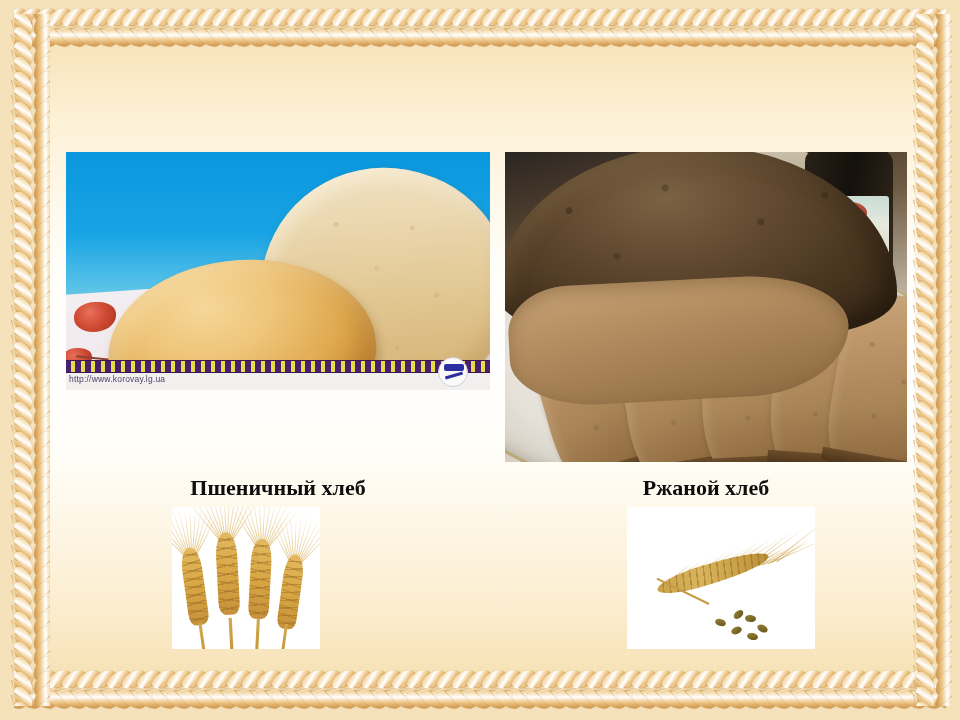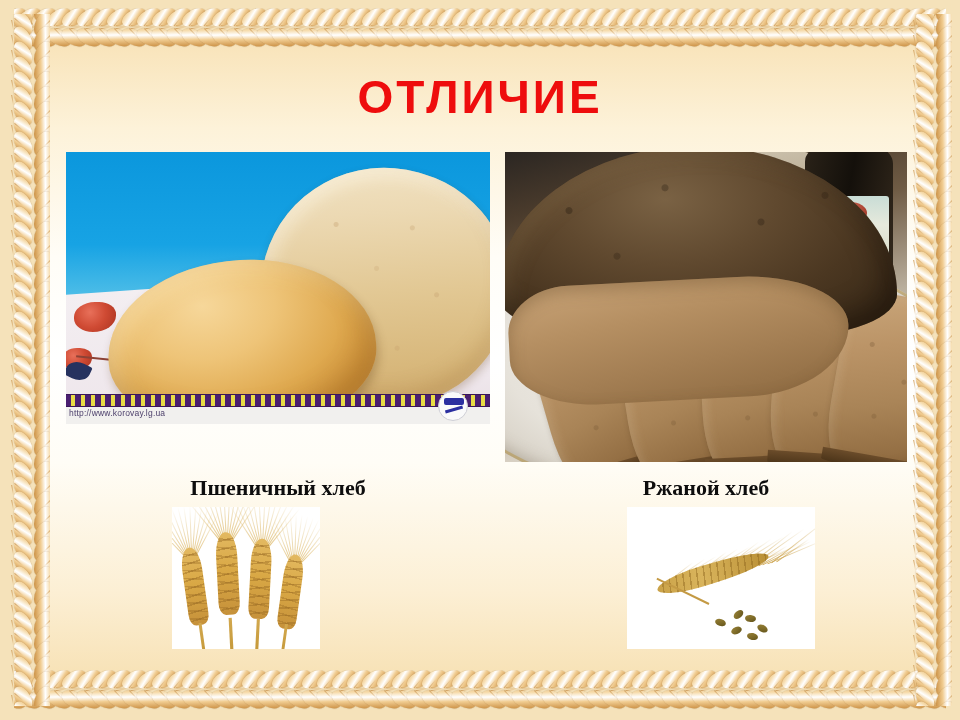--- a/index.html
+++ b/index.html
@@ -74,21 +74,21 @@
     color: #ee0d0d;
     font-family: "Liberation Sans", sans-serif;
   }
 
   
   .photo {
     position: absolute;
     overflow: hidden;
     background: #fff;
   }
-  #photo-wheat { left: 66px;  top: 152px; width: 424px; height: 272px; }
+  #photo-wheat { left: 66px;  top: 152px; width: 424px; height: 238px; }
   #photo-rye   { left: 505px; top: 152px; width: 402px; height: 310px; }
 
   
   .sky {
     position: absolute; inset: 0;
     background: linear-gradient(180deg,
         #0b97dd 0%, #17a3e4 34%, #5cc4e8 58%,
         #a9dbcf 72%, #e8e0b4 84%, #f2e9c8 100%);
   }
   .cloth {
@@ -870,21 +870,20 @@
       <div class="kernel" style="top: 647px; left: 2px; transform: rotate(62deg);"></div>
       <div class="kernel" style="top: 647px; left: 22px; transform: rotate(118deg);"></div>
       <div class="kernel" style="top: 662px; left: 2px; transform: rotate(62deg);"></div>
       <div class="kernel" style="top: 662px; left: 22px; transform: rotate(118deg);"></div>
       <div class="kernel" style="top: 677px; left: 2px; transform: rotate(62deg);"></div>
       <div class="kernel" style="top: 677px; left: 22px; transform: rotate(118deg);"></div>
       <div class="kernel" style="top: 692px; left: 2px; transform: rotate(62deg);"></div>
       <div class="kernel" style="top: 692px; left: 22px; transform: rotate(118deg);"></div>
     </div>
 
-  <div id="title">ОТЛИЧИЕ</div>
 
   <div class="photo" id="photo-wheat">
     <div class="sky"></div>
     <div class="cloth"></div>
     <div class="cloth2"></div>
 
     <div id="floral">
         <div class="rose" style="left: 8px; top: 150px; width: 42px; height: 30px;"></div>
         <div class="rose" style="left: -4px; top: 196px; width: 30px; height: 22px;"></div>
         <div class="rose" style="left: 108px; top: 142px; width: 52px; height: 36px;"></div>

